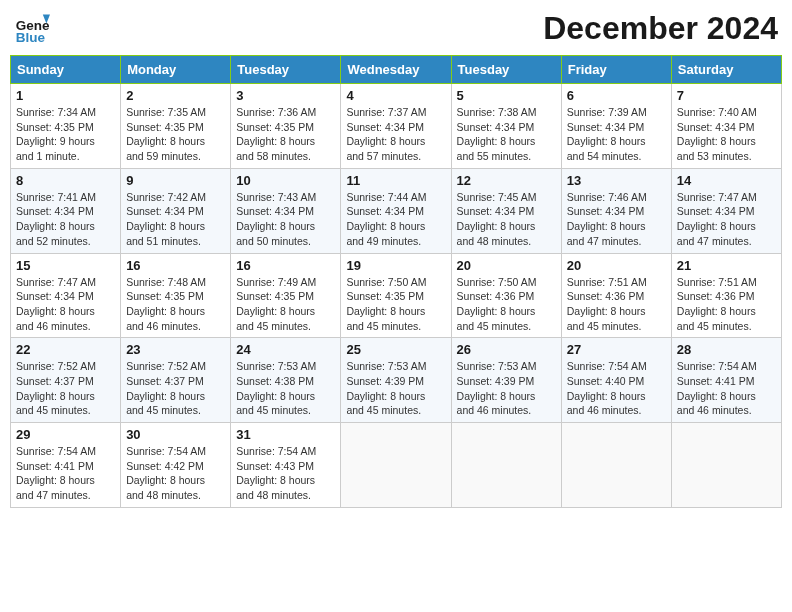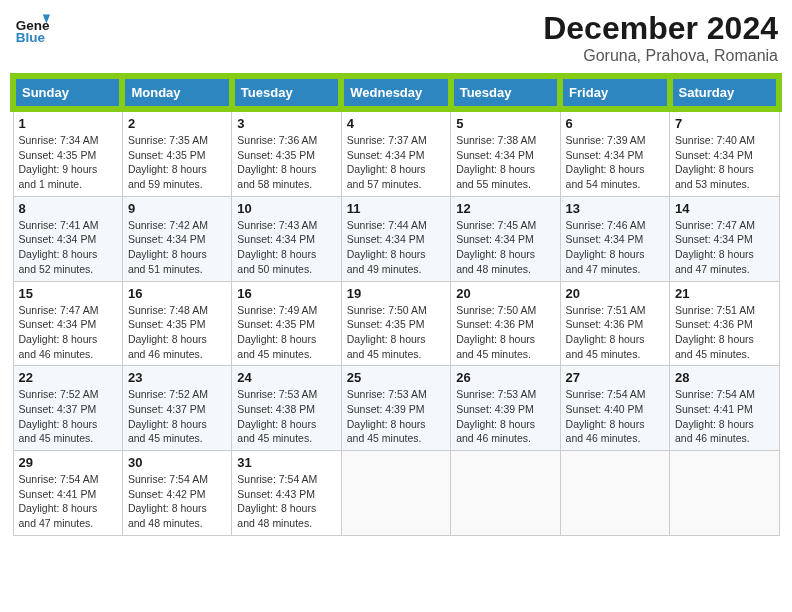--- a/index.html
+++ b/index.html
@@ -20,21 +20,20 @@
     .logo {
       display: flex;
       align-items: center;
       gap: 4px;
     }
     .logo-icon {
       width: 36px;
       height: 36px;
     }
     .title-area {
-      text-align: right;
       margin-left: 13px;
     }
     .month-title {
       font-size: 32px;
       font-weight: bold;
       color: #1a1a1a;
     }
     .location-title {
       font-size: 16px;
       color: #555;
@@ -44,21 +43,21 @@
       border-collapse: collapse;
       font-size: 11px;
     }
     .calendar th {
       background-color: #2e86c1;
       color: #fff;
       text-align: left;
       padding: 6px 6px;
       font-size: 13px;
       font-weight: bold;
-      border: 6px solid #84cc16;
+      border: 1px solid #84cc16;
     }
     .calendar td {
       border: 1px solid #ccc;
       vertical-align: top;
       padding: 4px 5px;
       width: 14.28%;
       min-height: 90px;
       background: #fff;
     }
     .calendar tr:nth-child(even) td {
@@ -89,21 +88,20 @@
 <div class="header-area">
   <div class="logo">
     <svg class="logo-icon" viewBox="0 0 40 40">
       <text x="2" y="22" font-size="15" font-weight="bold" fill="#1a1a1a">General</text>
       <text x="2" y="36" font-size="15" font-weight="bold" fill="#2e86c1">Blue</text>
       <polygon points="32,5 40,5 36,15" fill="#2e86c1"></polygon>
     </svg>
   </div>
   <div class="title-area">
     <div class="month-title">December 2024</div>
-    <div class="location-title">Goruna, Prahova, Romania</div>
   </div>
 </div>
 
 <table class="calendar">
   <thead>
     <tr id="weekday-header">
         <th>Sunday</th>
         <th>Monday</th>
         <th>Tuesday</th>
         <th>Wednesday</th>

